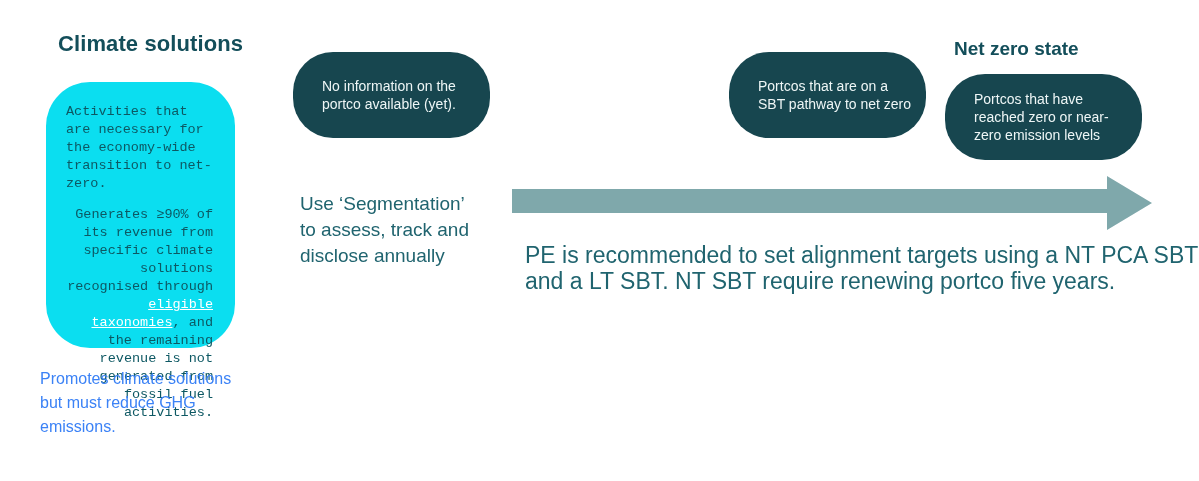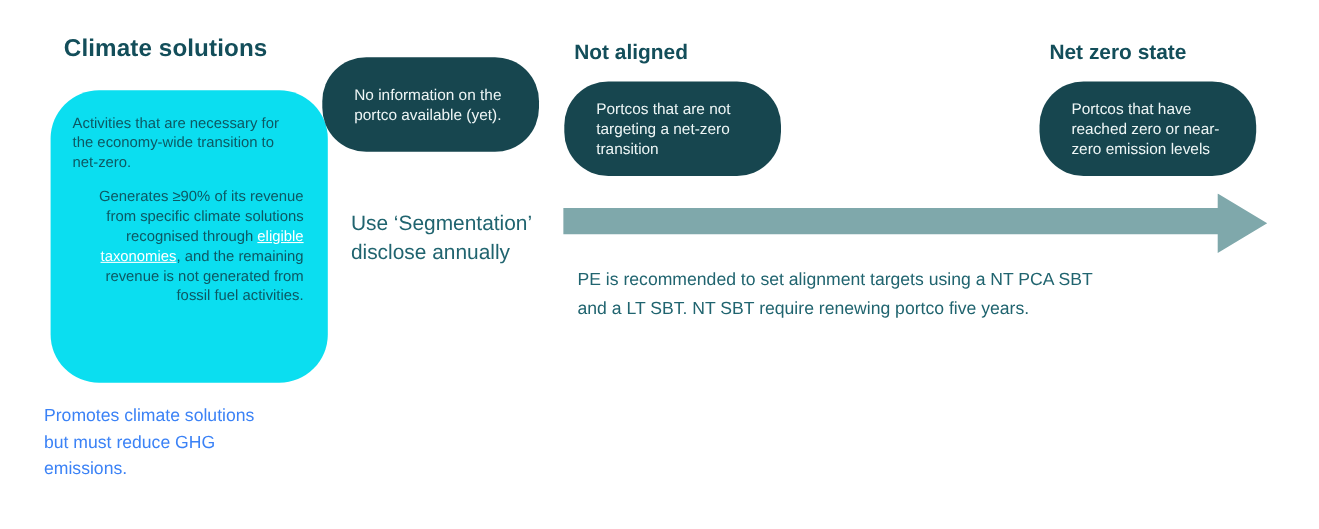--- a/index.html
+++ b/index.html
@@ -17,27 +17,28 @@
     position: absolute;
     left: 58px; top: 31px;
     font-size: 22px;
     font-weight: 700;
     color: #134e5a;
     letter-spacing: 0.1px;
   }
   .solution-card {
     position: absolute;
     left: 46px; top: 82px;
-    width: 252px; height: 266px;
+    width: 189px; height: 266px;
     background: #0bdef0;
     border-radius: 44px;
     padding: 21px 22px 18px 20px;
     color: #0d5863;
     font-size: 13.5px;
     line-height: 18px;
+    font-family: Liberation Mono, monospace;
   }
   .solution-card p + p { margin-top: 13px; text-align: right; }
   .taxonomy-link {
     color: #ffffff;
     text-decoration: underline;
     cursor: pointer;
   }
   .left-footnote {
     position: absolute;
     left: 40px; top: 367px;
@@ -74,25 +75,25 @@
     position: absolute;
     left: 512px; top: 176px;
   }
   .segmentation-note {
     position: absolute;
     left: 300px; top: 191px;
     font-size: 19px;
     line-height: 26px;
     color: #20646f;
   }
-  .segmentation-note span { display: block; white-space: nowrap; margin-left: 19px; }
+  .segmentation-note span { display: block; white-space: nowrap; }
   .recommendation-note {
     position: absolute;
     left: 525px; top: 242px;
-    font-size: 16px;
+    font-size: 23px;
     line-height: 26px;
     color: #20646f;
   }
   .recommendation-note span { display: block; white-space: nowrap; }
 </style>
 </head>
 <body>
 
 <div class="canvas">
 
@@ -104,43 +105,41 @@
   </div>
 
   <div class="left-footnote">Promotes climate solutions but must reduce GHG emissions.</div>
 
   <div class="stage stage-0">
     <div class="stage-pill">
       <span>No information on the portco available (yet).</span>
     </div>
   </div>
 
-  <div class="stage stage-1">
-    <div class="stage-title">Not aligned</div>
-    <div class="stage-pill">
-      <span>Portcos that are not targeting a net-zero transition</span>
-    </div>
-  </div>
 
   <div class="stage stage-2">
+    <div class="stage-pill">
+      <span>Portcos that are on a SBT pathway to net zero</span>
+    </div>
   </div>
 
   <div class="stage stage-3">
     <div class="stage-title">Net zero state</div>
     <div class="stage-pill">
       <span>Portcos that have reached zero or near-zero emission levels</span>
     </div>
   </div>
 
   <svg class="flow-arrow-svg" width="645" height="54" viewBox="0 0 645 54">
     <polygon points="0,13 595,13 595,0 640,27 595,54 595,37 0,37" fill="#7fa8ab"></polygon>
   </svg>
 
   <div class="segmentation-note">
     <span>Use ‘Segmentation’</span>
+    <span>to assess, track and</span>
     <span>disclose annually</span>
   </div>
 
   <div class="recommendation-note">
     <span>PE is recommended to set alignment targets using a NT PCA SBT</span>
     <span>and a LT SBT. NT SBT require renewing portco five years.</span>
   </div>
 
 </div>
 

